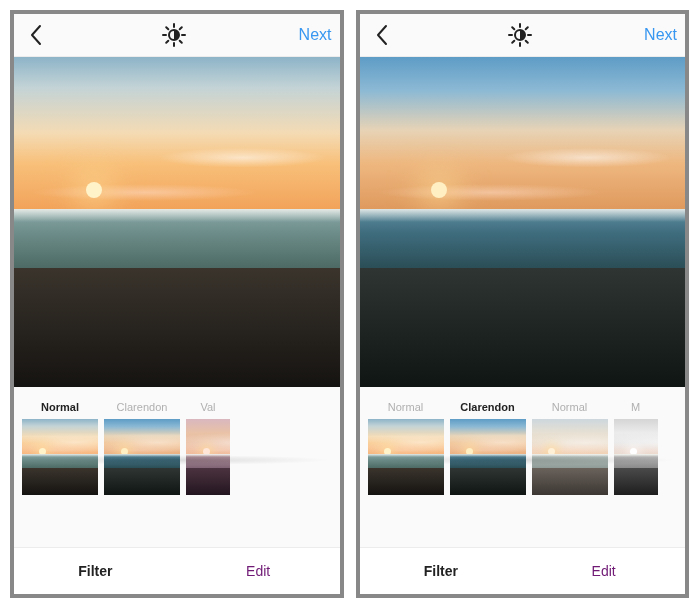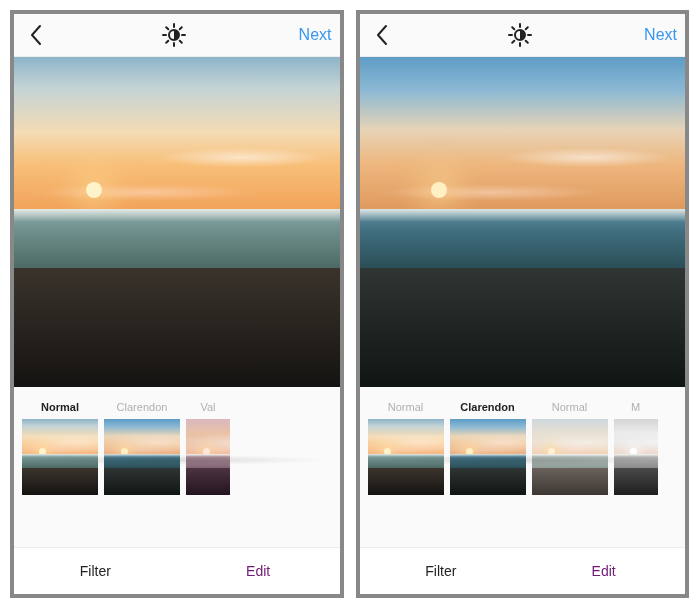--- a/index.html
+++ b/index.html
@@ -106,21 +106,21 @@
     display: flex;
     align-items: center;
     justify-content: center;
     font-size: 14px;
     color: #701a75;
     cursor: pointer;
     position: relative;
   }
   .tab.active {
     color: #222;
-    font-weight: 400;
+    font-weight: 700;
   }
 
   
   .scene {
     position: absolute; inset: 0;
   }
   .sky {
     position: absolute; left:0; right:0; top:0; height:46%;
   }
   .clouds {

